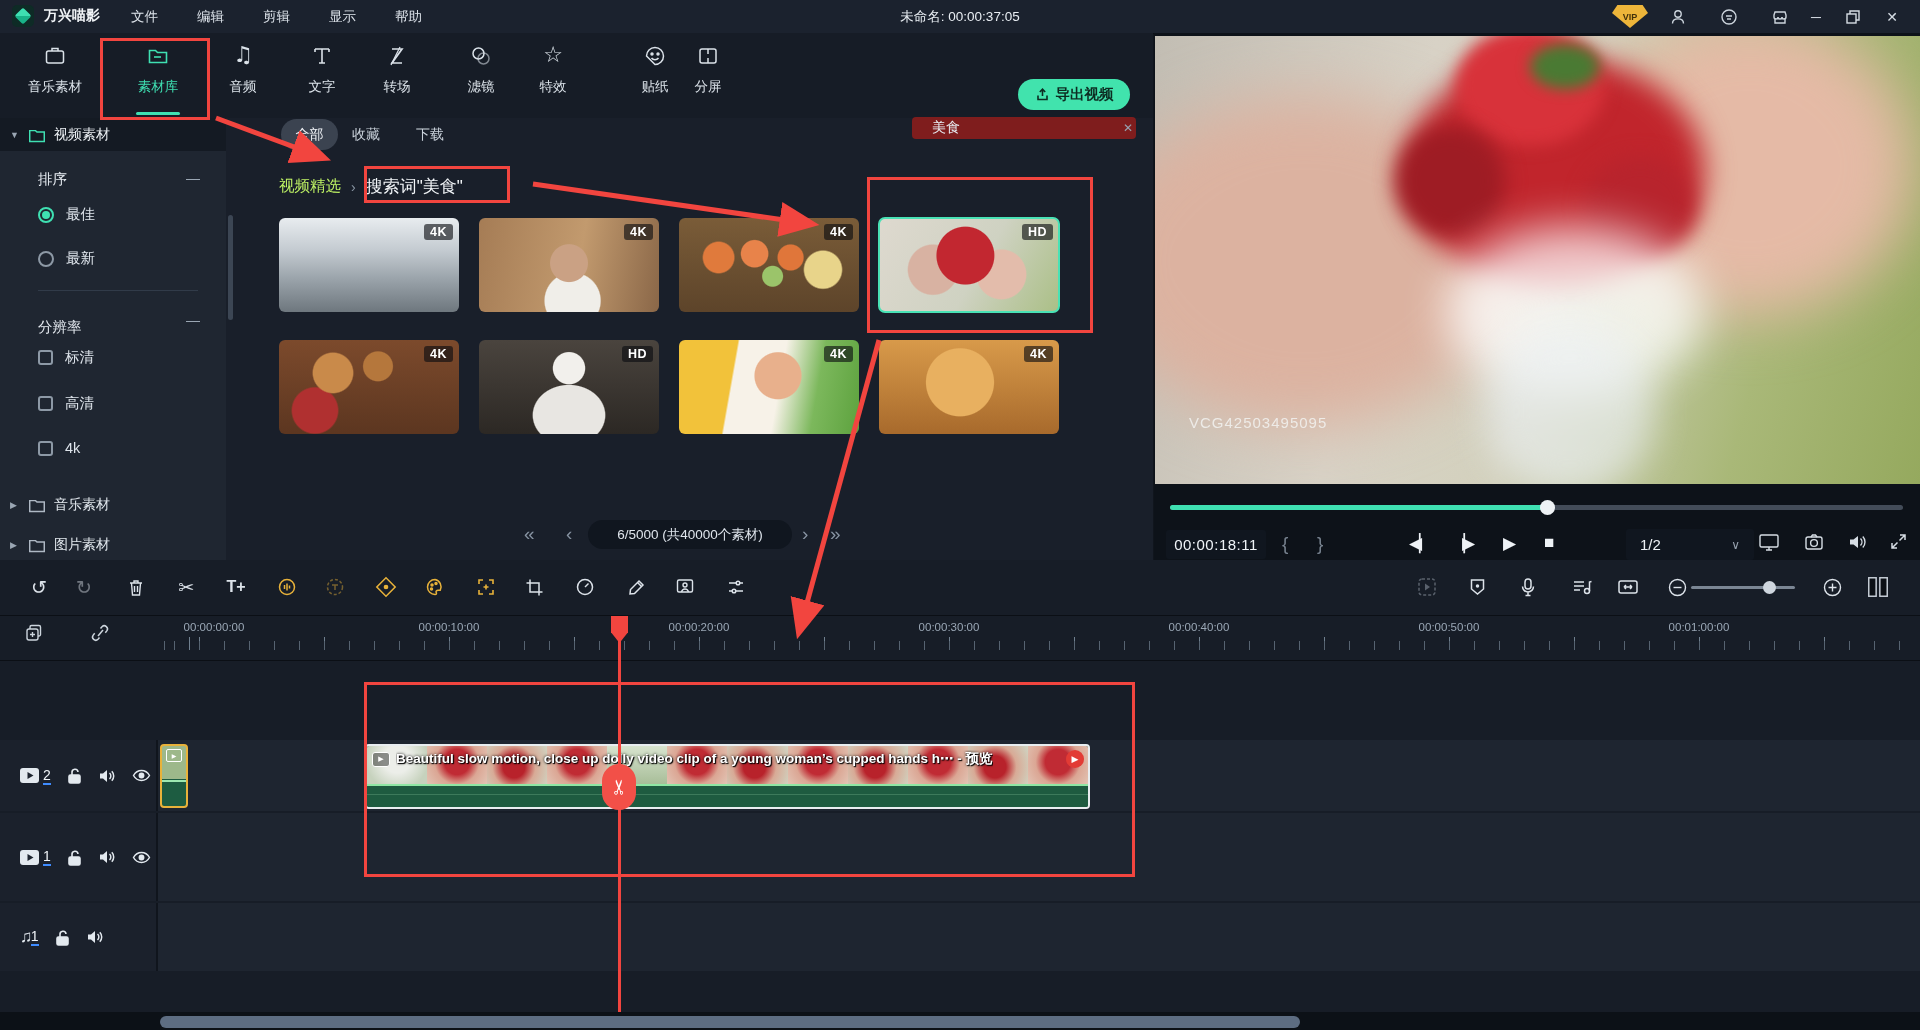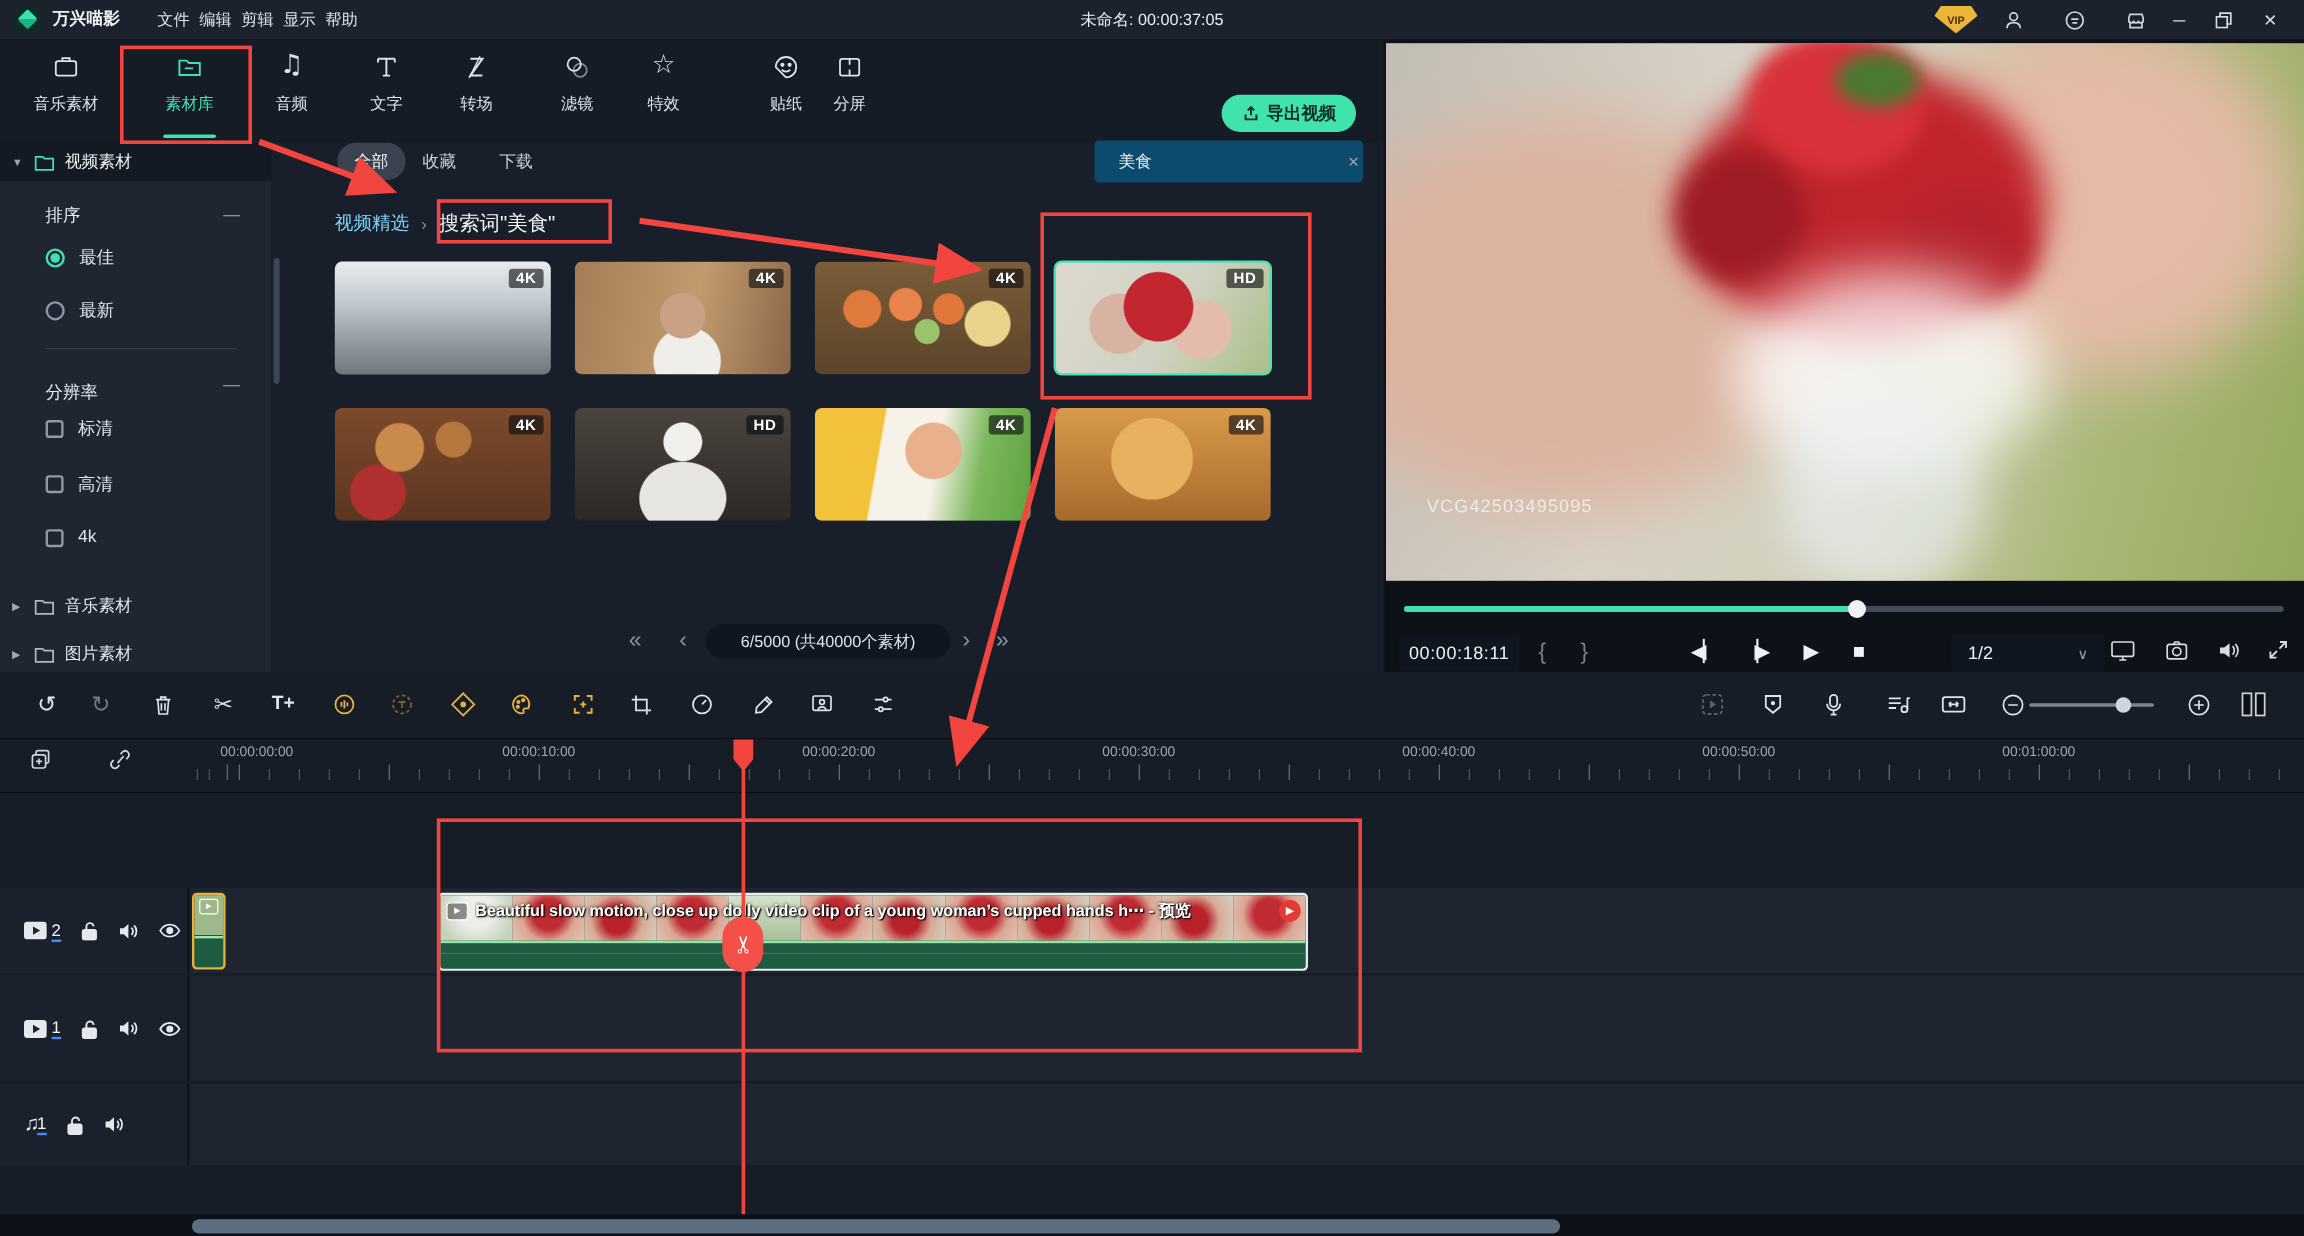--- a/index.html
+++ b/index.html
@@ -4,21 +4,21 @@
 <style>
   html,body{margin:0;padding:0}
   body{width:1920px;height:1030px;background:#10151d;font-family:"Liberation Sans","DejaVu Sans",sans-serif;color:#dfe5ec;overflow:hidden;position:relative;font-size:14px}
   .abs{position:absolute}
   svg{display:block}
   
   .titlebar{position:absolute;left:0;top:0;width:1920px;height:33px;background:#1b222e;border-bottom:1px solid #0b0f15}
   .logo{position:absolute;left:12px;top:5px;width:22px;height:22px;border-radius:5px;background:#0e2b26;display:flex;align-items:center;justify-content:center}
   .logo i{display:block;width:12px;height:12px;background:linear-gradient(135deg,#3ee0b2 50%,#19b389 50%);transform:rotate(45deg);border-radius:2px}
   .appname{position:absolute;left:44px;top:7px;font-weight:bold;font-size:14px;color:#f2f5f8}
-  .menus{position:absolute;left:131px;top:0;height:33px;display:flex;align-items:center;gap:8px;font-size:13.5px;color:#dde3ea}
+  .menus{position:absolute;left:131px;top:0;height:33px;display:flex;align-items:center;gap:39px;font-size:13.5px;color:#dde3ea}
   .proj-title{position:absolute;left:50%;top:0;transform:translateX(-50%);height:33px;display:flex;align-items:center;font-size:13.5px;color:#e8edf2}
   .vip{position:absolute;left:1612px;top:5px;width:36px;height:23px;background:#edb53a;clip-path:polygon(15% 0,85% 0,100% 35%,50% 100%,0 35%);display:flex;align-items:center;justify-content:center;font-size:9px;font-weight:bold;color:#43310a}
   .tb-ic{position:absolute;top:5px;width:24px;height:24px;display:flex;align-items:center;justify-content:center;color:#cdd5dd}
   .winglyph{font-size:14px;color:#d6dde4}
   
   .navstrip{position:absolute;left:0;top:33px;width:1153px;height:85px;background:#161c26;border-bottom:1px solid #0b0f15}
   .ntab{position:absolute;top:10px;width:90px;height:72px;display:flex;flex-direction:column;align-items:center;gap:9px;color:#dbe2e9}
   .ntab .lbl{font-size:13.5px}
   .ntab.active{color:#3fe0b2}
   .ntab.active .lbl{color:#3fe0b2}
@@ -35,23 +35,23 @@
   .radio.sel{border-color:#3fe0b2}
   .radio.sel i{display:block;width:8px;height:8px;border-radius:50%;background:#3fe0b2}
   .chk{width:15px;height:15px;border-radius:3px;border:2px solid #8d99a6;box-sizing:border-box}
   .divline{position:absolute;left:38px;right:28px;height:1px;background:#313b49}
   .folder-row{position:absolute;left:0;width:226px;height:30px;display:flex;align-items:center;gap:8px;padding-left:10px;box-sizing:border-box;color:#e2e8ee}
   .tri{font-size:9px;color:#9aa6b3;width:10px}
   
   .media{position:absolute;left:226px;top:118px;width:927px;height:442px;background:#191f2a}
   .pill{position:absolute;border-radius:16px;background:#3b4350;color:#f0f3f7;display:flex;align-items:center;justify-content:center;font-size:14px}
   .mtab{position:absolute;color:#cad2db;font-size:14px}
-  .searchbox{position:absolute;left:912px;top:117px;width:224px;height:35px;background:#0c4a6e;border-radius:4px;display:flex;align-items:center;padding:0 10px;gap:8px;box-sizing:border-box}
+  .searchbox{position:absolute;left:912px;top:117px;width:224px;height:22px;background:#7f1d1d;border-radius:4px;display:flex;align-items:center;padding:0 10px;gap:8px;box-sizing:border-box}
   .searchbox input{flex:1;background:transparent;border:0;outline:0;color:#e8edf2;font-size:14px;font-family:inherit}
-  .crumb-parent{color:#7dd3fc;font-size:15.5px}
+  .crumb-parent{color:#bef264;font-size:15.5px}
   .crumb-sep{color:#8a96a4;font-size:14px}
   .crumb-cur{color:#f2f5f8;font-size:17px}
   .thumb{position:absolute;width:180px;height:94px;border-radius:6px;overflow:hidden}
   .badge{position:absolute;top:6px;right:6px;background:rgba(10,12,16,.62);color:#fff;font-size:12.5px;font-weight:bold;padding:1px 6px;border-radius:3px;letter-spacing:.5px}
   .thumb.sel{outline:2px solid #49e2b5;outline-offset:-1px}
   .pag-ar{position:absolute;color:#8793a2;font-size:19px;top:523px}
   .pag-pill{position:absolute;left:588px;top:520px;width:204px;height:29px;border-radius:15px;background:#10161f;color:#dfe5ec;display:flex;align-items:center;justify-content:center;font-size:13.5px}
   .vscroll{position:absolute;left:2px;top:97px;width:5px;height:105px;border-radius:3px;background:#3c4654}
   
   .t-kitchen{background:linear-gradient(180deg,#e8ecef 0%,#c3cad0 35%,#9aa3aa 65%,#6e777e 100%)}

